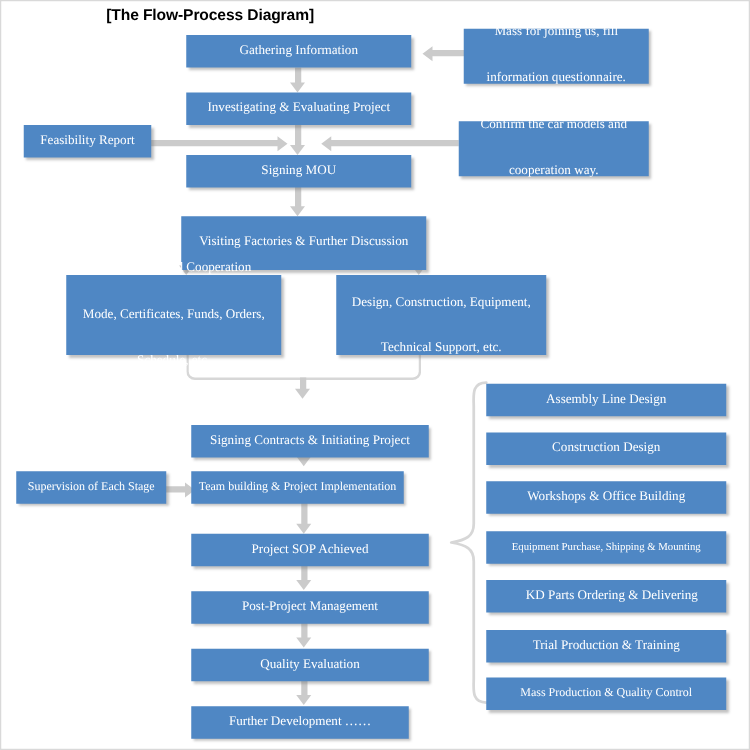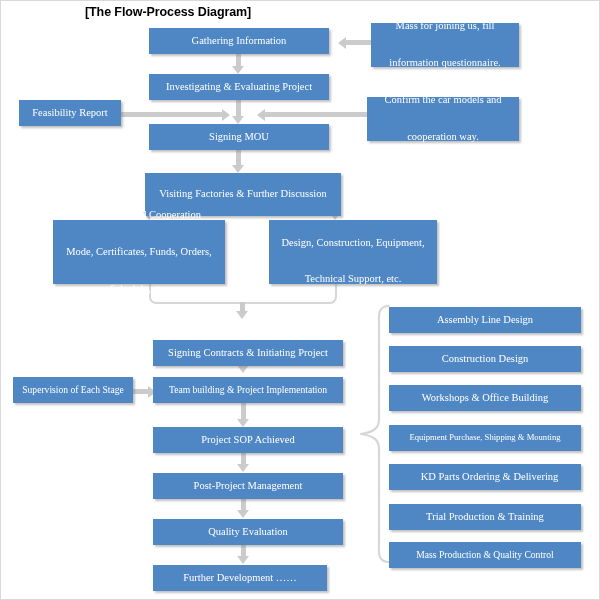--- a/index.html
+++ b/index.html
@@ -154,21 +154,21 @@
   </div>
 
   <div class="node" style="left:144px; top:172px; width:196px; height:43px;">
     <span>Visiting Factories &amp; Further Discussion</span>
   </div>
 
   <div class="node" style="left:152px; top:321px; width:190px; height:26px;margin-top:18px;">
     <span>Signing Contracts &amp; Initiating Project</span>
   </div>
 
-  <div class="node small" style="left:152px; top:376px; width:190px; height:26px;">
+  <div class="node small" style="left:152px; top:376px; width:170px; height:26px;">
     <span>Team building &amp; Project Implementation</span>
   </div>
 
   <div class="node" style="left:152px; top:426px; width:190px; height:26px;">
     <span>Project SOP Achieved</span>
   </div>
 
   <div class="node" style="left:152px; top:472px; width:190px; height:26px;">
     <span>Post-Project Management</span>
   </div>

